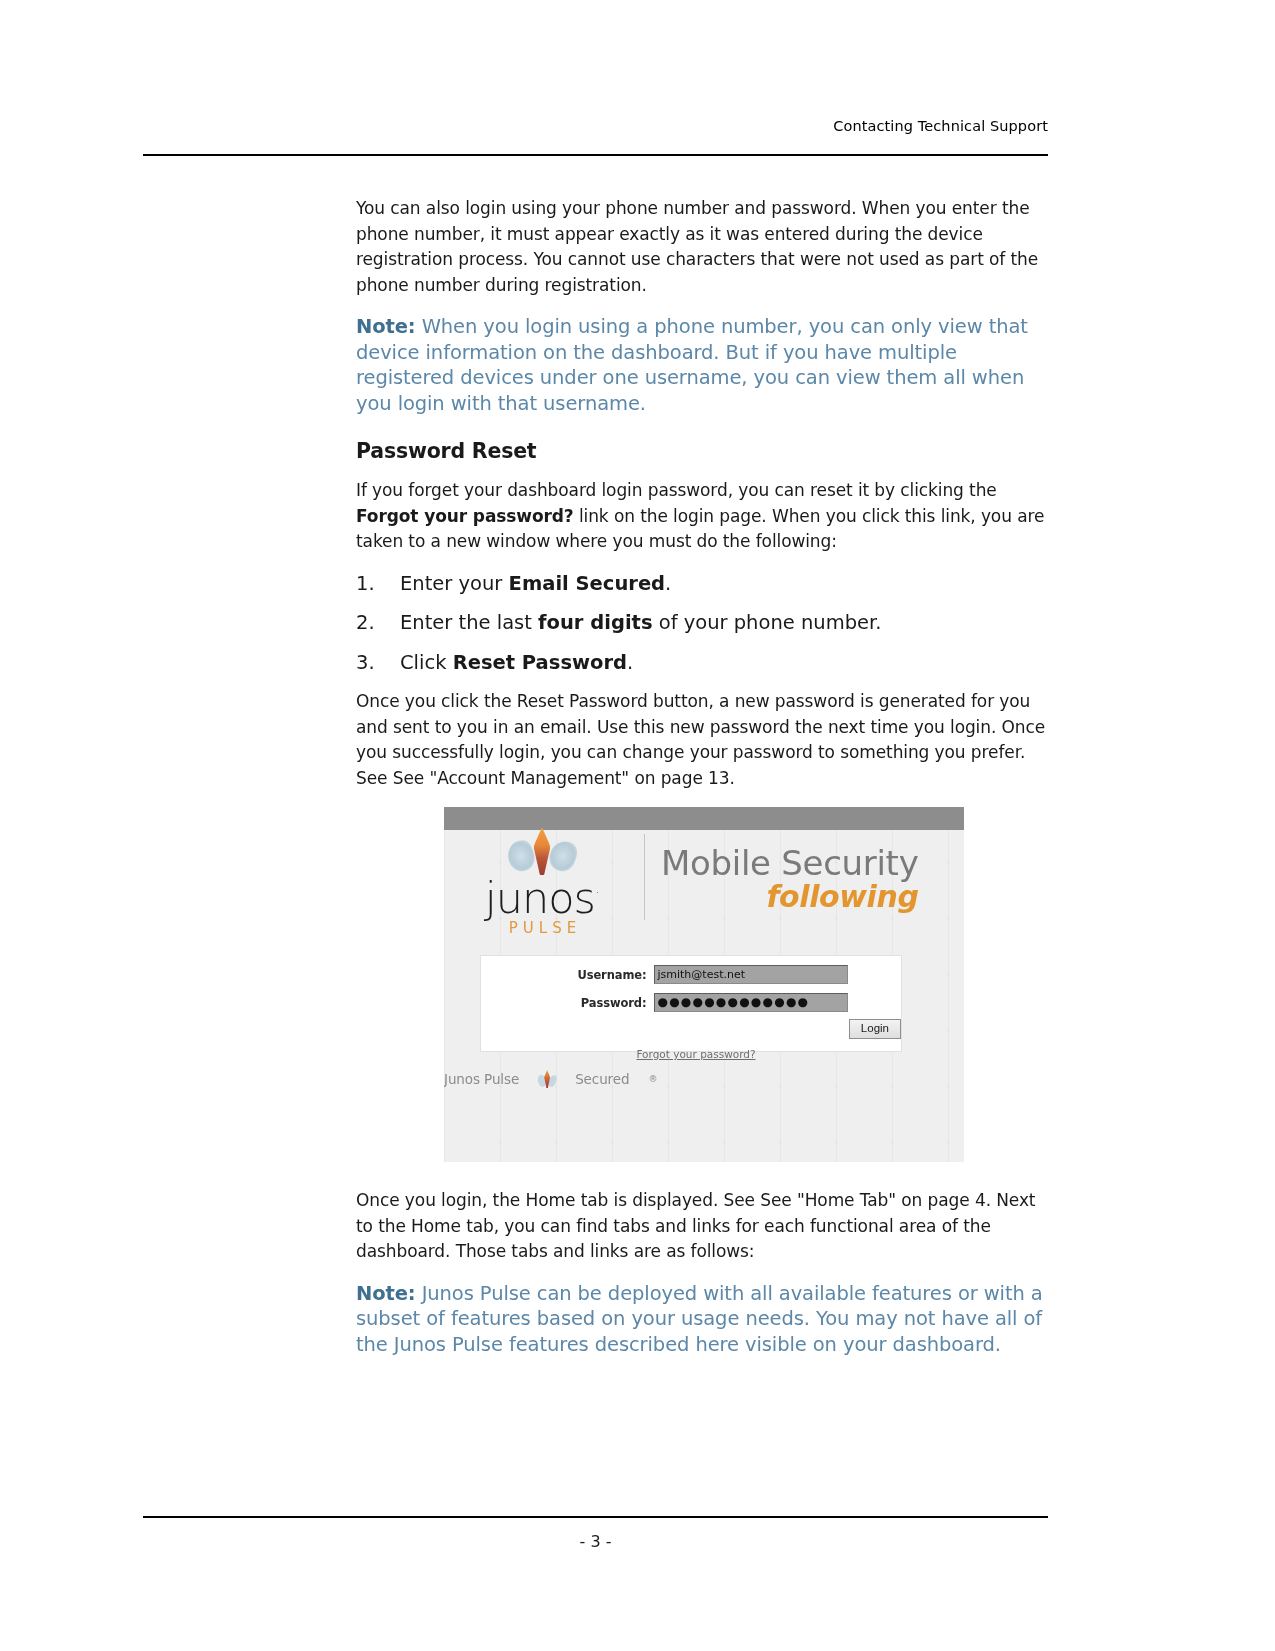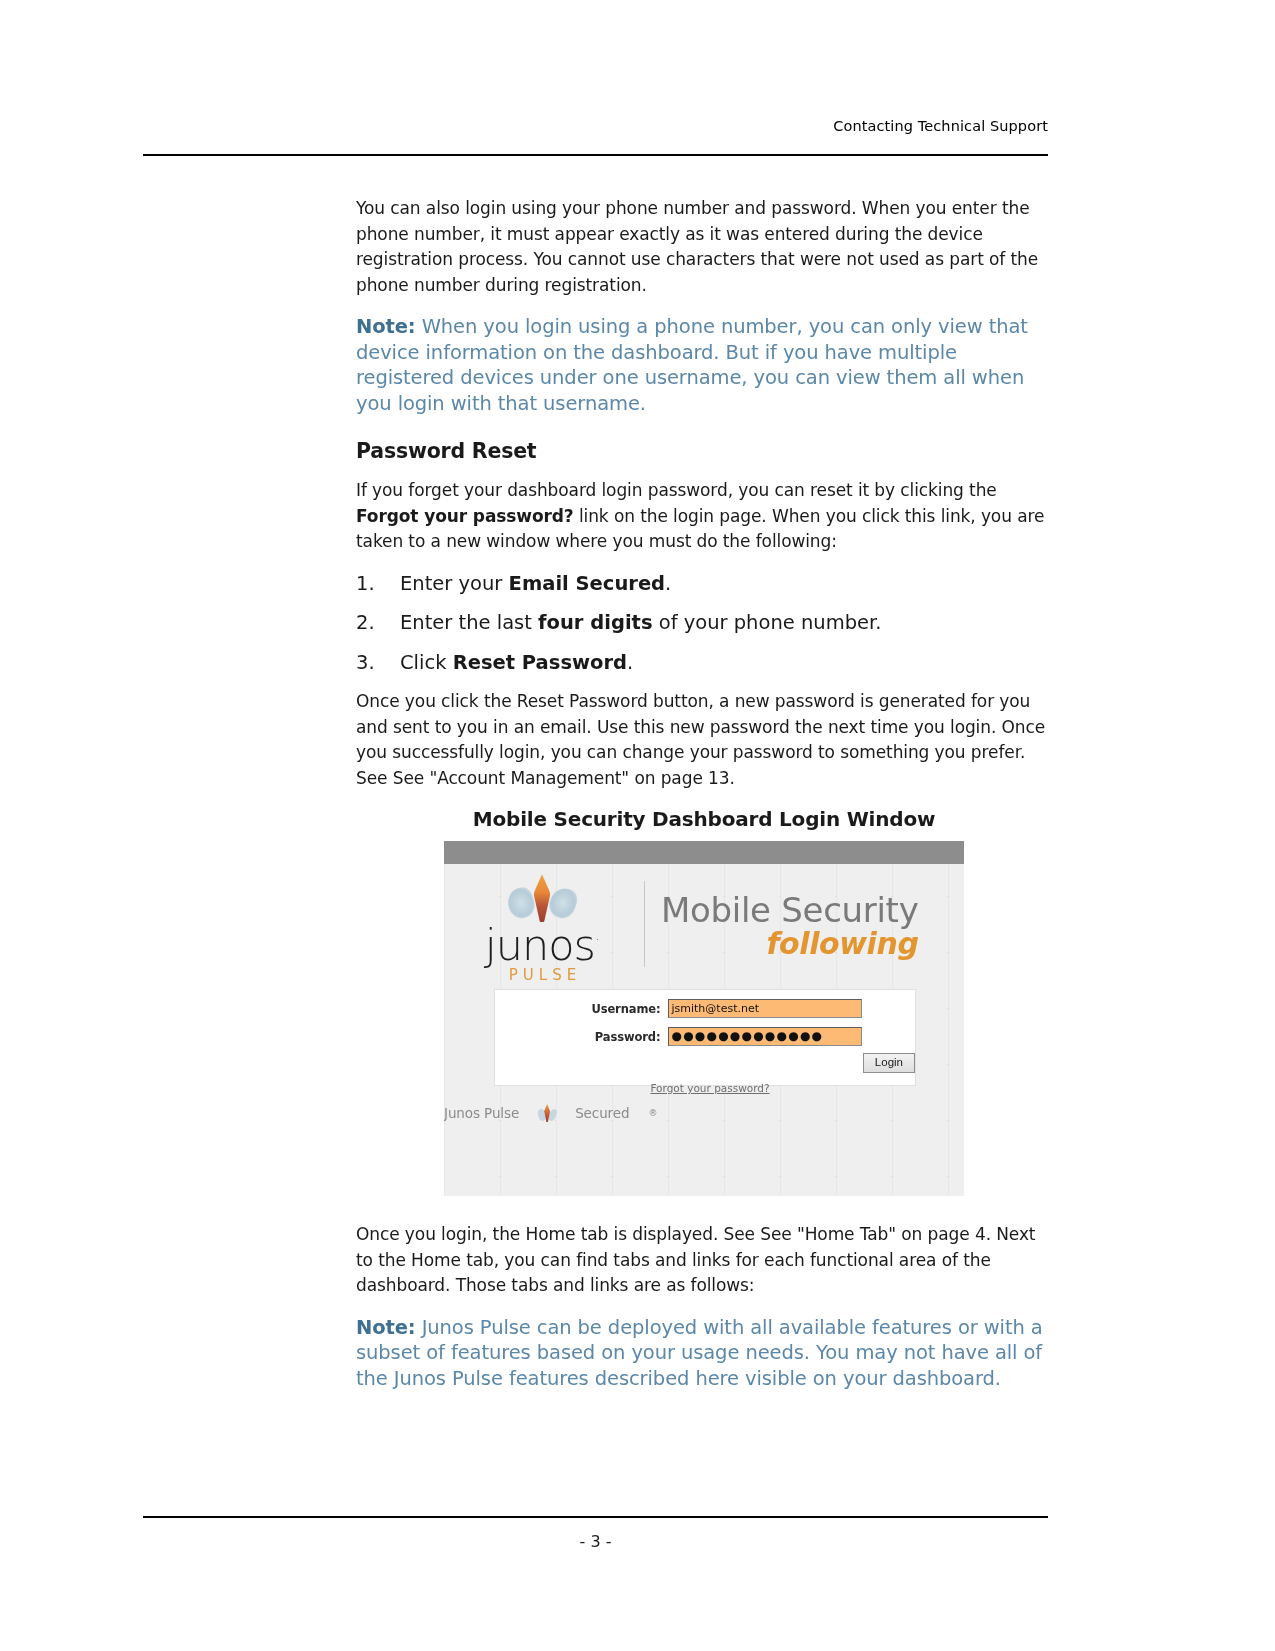--- a/index.html
+++ b/index.html
@@ -132,21 +132,21 @@
   }
   .shot-topbar {
     position: absolute;
     left: 0; top: 0;
     width: 100%;
     height: 23px;
     background: #8d8d8d;
   }
   .shot-brand {
     position: absolute;
-    left: 0; top: 23px;
+    left: 0; top: 10px;
     width: 100%;
     height: 120px;
     display: flex;
     align-items: center;
   }
   .junos-block {
     width: 196px;
     text-align: center;
     position: relative;
     padding-top: 8px;
@@ -216,21 +216,21 @@
     color: #e3962f;
     font-style: italic;
     font-weight: bold;
     line-height: 32px;
     text-align: right;
     letter-spacing: -0.4px;
   }
 
   .login-panel {
     position: absolute;
-    left: 50px;
+    left: 36px;
     top: 148px;
     width: 420px;
     height: 95px;
     background: #ffffff;
     border: 1px solid #e0e0e0;
   }
   .field-row {
     display: flex;
     align-items: center;
     justify-content: center;
@@ -244,21 +244,21 @@
     color: #2a2a2a;
     padding-right: 7px;
     letter-spacing: -0.1px;
   }
   .field-input {
     width: 186px;
     height: 15px;
     border: 1px solid #8a8a8a;
     border-top-color: #5d5d5d;
     border-left-color: #5d5d5d;
-    background: #fdba74;
+    background: #a3a3a3;
     font-size: 11px;
     color: #111111;
     padding: 1px 3px;
     box-sizing: content-box;
     line-height: 15px;
     overflow: hidden;
     white-space: nowrap;
   }
   .field-input.pw {
     letter-spacing: 1.2px;
@@ -384,21 +384,20 @@
         <span class="txt"><span>Enter the last </span><span class="b">four digits</span><span> of your phone number.</span></span>
       </li>
       <li>
         <span class="num">3.</span>
         <span class="txt"><span>Click </span><span class="b">Reset Password</span><span>.</span></span>
       </li>
     </ol>
 
     <p class="body-text">Once you click the Reset Password button, a new password is generated for you and sent to you in an email. Use this new password the next time you login. Once you successfully login, you can change your password to something you prefer. See See "Account Management" on page 13.</p>
 
-    <div class="figure-caption">Mobile Security Dashboard Login Window</div>
 
     <div class="figure-wrap">
       <div class="shot">
         <div class="shot-pattern"></div>
         <div class="shot-topbar"></div>
 
         <div class="shot-brand">
           <div class="junos-block">
             <div class="pulse-mark">
               <div class="wing-l"></div>

